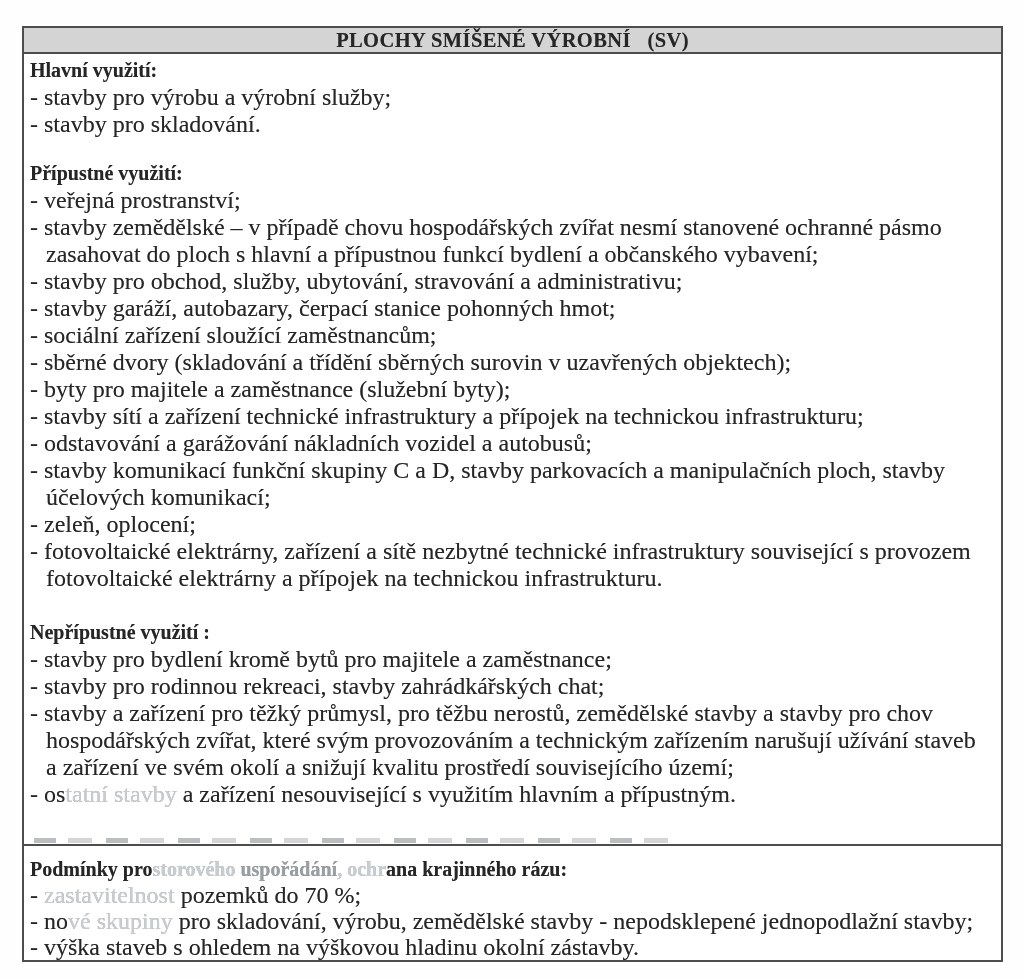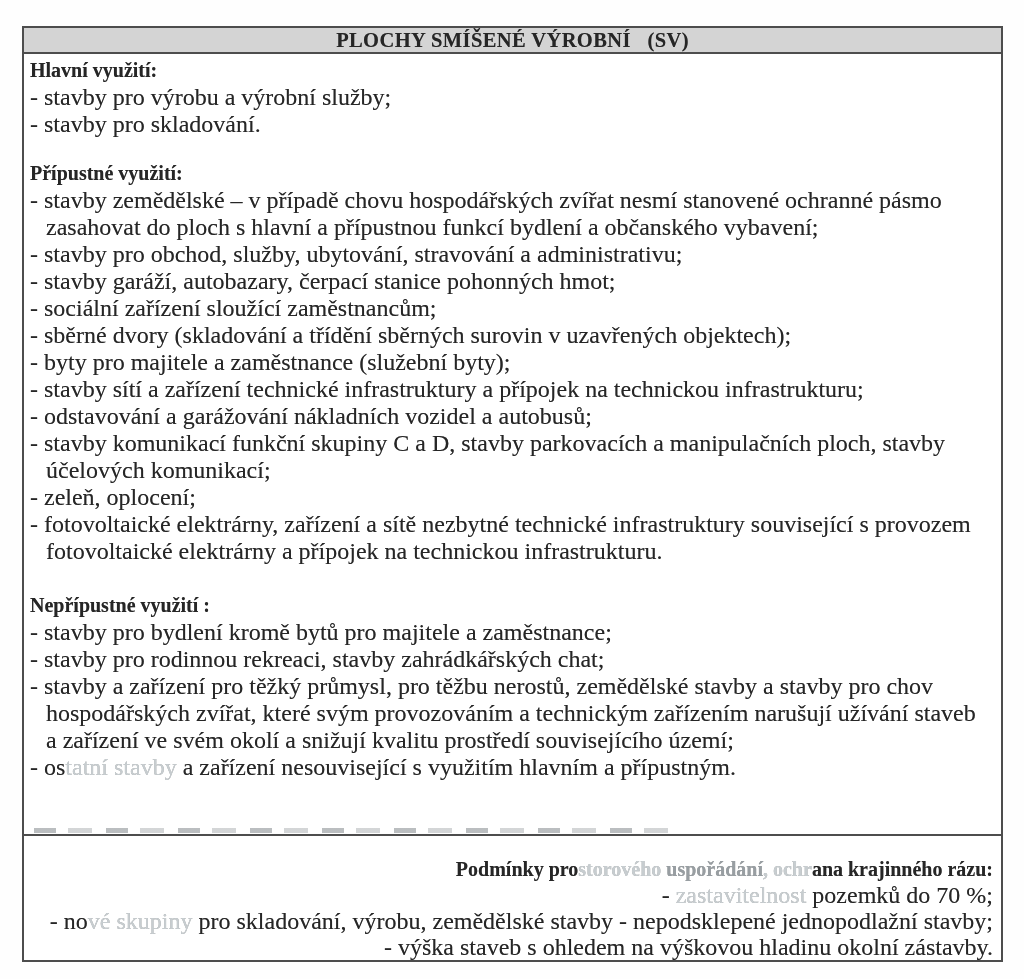--- a/index.html
+++ b/index.html
@@ -51,22 +51,21 @@
   .line.cont{padding-left:16px;}
   .sec{margin:0;}
   .sec.gap-md{margin-top:22px;}
   .sec.gap-lg{margin-top:27px;}
   .seg{white-space:pre;}
   .seg.faded{color:var(--faded);}
   .seg.mid{color:var(--mid);}
   .podminky{
     position:relative;
     border-top:2px solid var(--border);
-    padding:20px 8px 0 6px;
-    text-align:right;
+    padding:10px 8px 0 6px;
   }
   .podminky .line,.podminky .sec-heading{line-height:26px;min-height:26px;}
   .scan-artifact{
     position:absolute;
     top:-8px;left:10px;
     width:640px;height:5px;
     background:repeating-linear-gradient(90deg,
       rgba(130,136,140,0.55) 0 22px,
       rgba(130,136,140,0.0) 22px 34px,
       rgba(130,136,140,0.35) 34px 58px,
@@ -86,20 +85,21 @@
     <div class="panel-body">
 
       <div class="sec">
         <div class="sec-heading">Hlavní využití:</div>
         <div class="line">- stavby pro výrobu a výrobní služby;</div>
         <div class="line">- stavby pro skladování.</div>
       </div>
 
       <div class="sec gap-md">
         <div class="sec-heading">Přípustné využití:</div>
+        <div class="line">- veřejná prostranství;</div>
         <div class="line">- stavby zemědělské – v případě chovu hospodářských zvířat nesmí stanovené ochranné pásmo</div>
         <div class="line cont">zasahovat do ploch s hlavní a přípustnou funkcí bydlení a občanského vybavení;</div>
         <div class="line">- stavby pro obchod, služby, ubytování, stravování a administrativu;</div>
         <div class="line">- stavby garáží, autobazary, čerpací stanice pohonných hmot;</div>
         <div class="line">- sociální zařízení sloužící zaměstnancům;</div>
         <div class="line">- sběrné dvory (skladování a třídění sběrných surovin v uzavřených objektech);</div>
         <div class="line">- byty pro majitele a zaměstnance (služební byty);</div>
         <div class="line">- stavby sítí a zařízení technické infrastruktury a přípojek na technickou infrastrukturu;</div>
         <div class="line">- odstavování a garážování nákladních vozidel a autobusů;</div>
         <div class="line">- stavby komunikací funkční skupiny C a D, stavby parkovacích a manipulačních ploch, stavby</div>

